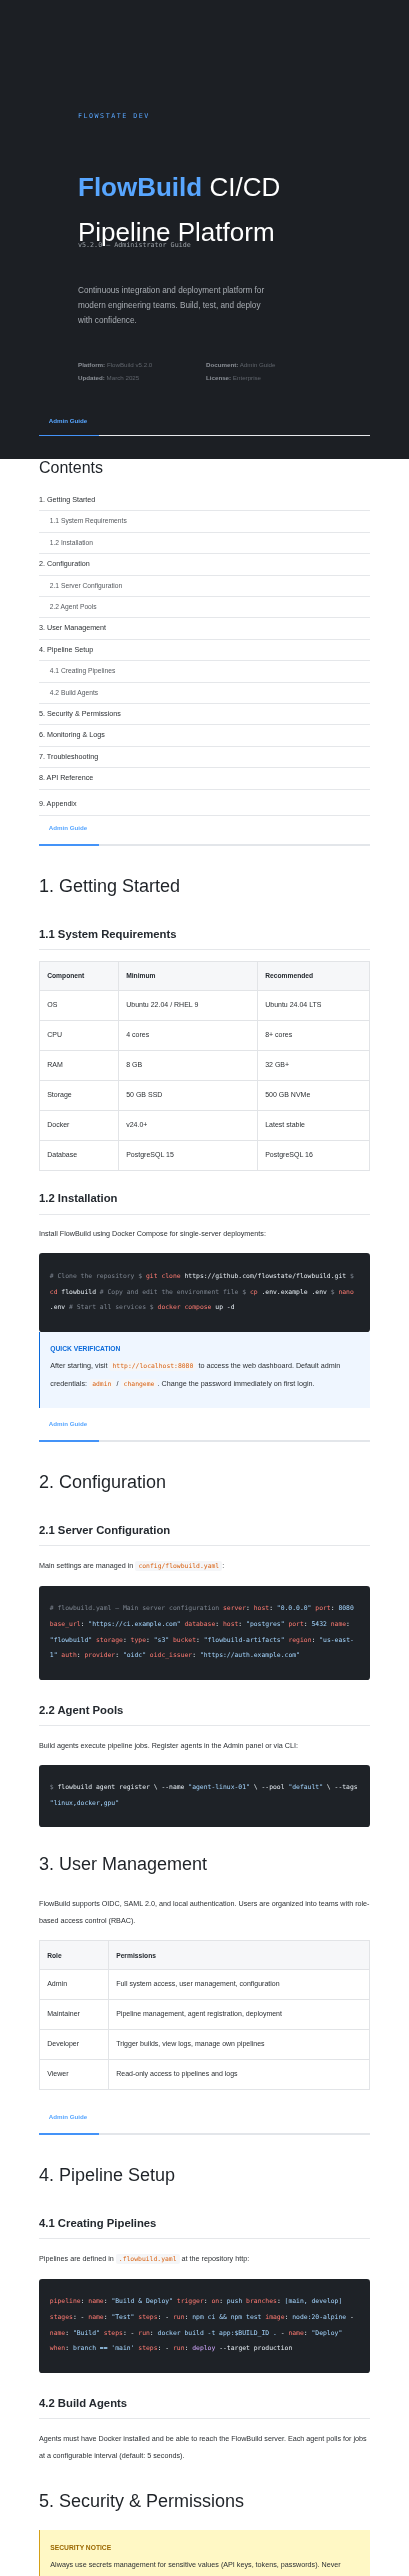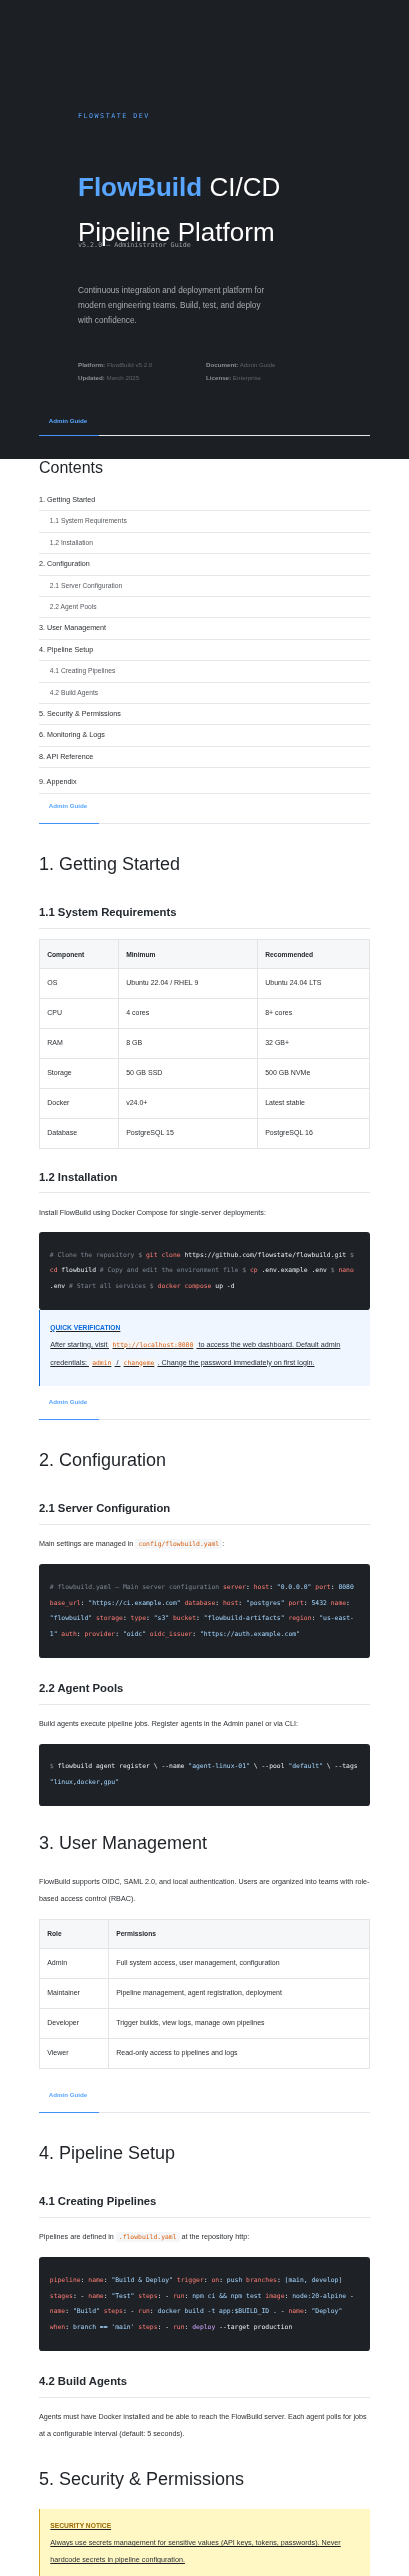--- a/index.html
+++ b/index.html
@@ -45,21 +45,21 @@
   table.tbl td { padding: 0 7.2px; height: 30px; border: 0.5px solid #e2e4e7; color: #2b2f33; line-height: 16.5px; }
 
   .code { background: #1e2227; border-radius: 3.1px; padding: 15.5px 10.8px; font-family: "DejaVu Sans Mono", "Liberation Mono", monospace; font-size: 6.4px; line-height: 15.7px; color: #e6edf3; word-break: break-word; }
   .c-cm { color: #7d8590; }
   .c-kw { color: #ff7b72; }
   .c-st { color: #a5d6ff; }
   .c-pl { color: #e6edf3; }
   .c-fn { color: #d2a8ff; }
   .c-pr { color: #7d8590; }
 
-  .callout { border-left: 1.5px solid #0969da; background: #eff6ff; padding: 13.4px 10.3px 14.4px; margin-bottom: 1px; text-decoration: underline; }
+  .callout { border-left: 1.5px solid #0969da; background: #eff6ff; padding: 13.4px 10.3px 14.4px; margin-bottom: 1px; }
   .callout-title { font-size: 6.7px; font-weight: bold; color: #0969da; margin-bottom: 5.2px; }
   .callout-body { font-size: 7.2px; line-height: 17px; color: #2b2f33; }
   .callout.warn { border-left-color: #d4a017; background: #fff8c5; }
   .callout.warn .callout-title { color: #9a6700; }
 </style>
 </head>
 <body>
 
 <header class="cover">
   <div class="cover-inner">
@@ -90,20 +90,21 @@
       <div class="toc-item sub">1.2 Installation</div>
       <div class="toc-item">2. Configuration</div>
       <div class="toc-item sub">2.1 Server Configuration</div>
       <div class="toc-item sub">2.2 Agent Pools</div>
       <div class="toc-item">3. User Management</div>
       <div class="toc-item">4. Pipeline Setup</div>
       <div class="toc-item sub">4.1 Creating Pipelines</div>
       <div class="toc-item sub">4.2 Build Agents</div>
       <div class="toc-item">5. Security &amp; Permissions</div>
       <div class="toc-item">6. Monitoring &amp; Logs</div>
+      <div class="toc-item">7. Troubleshooting</div>
       <div class="toc-item">8. API Reference</div>
       <div class="toc-item last">9. Appendix</div>
     </div>
 </section>
 
 <div class="tabbar light">
   <div class="tab">Admin Guide</div>
   <div class="tab-line">
       <div class="active"></div>
     </div>

